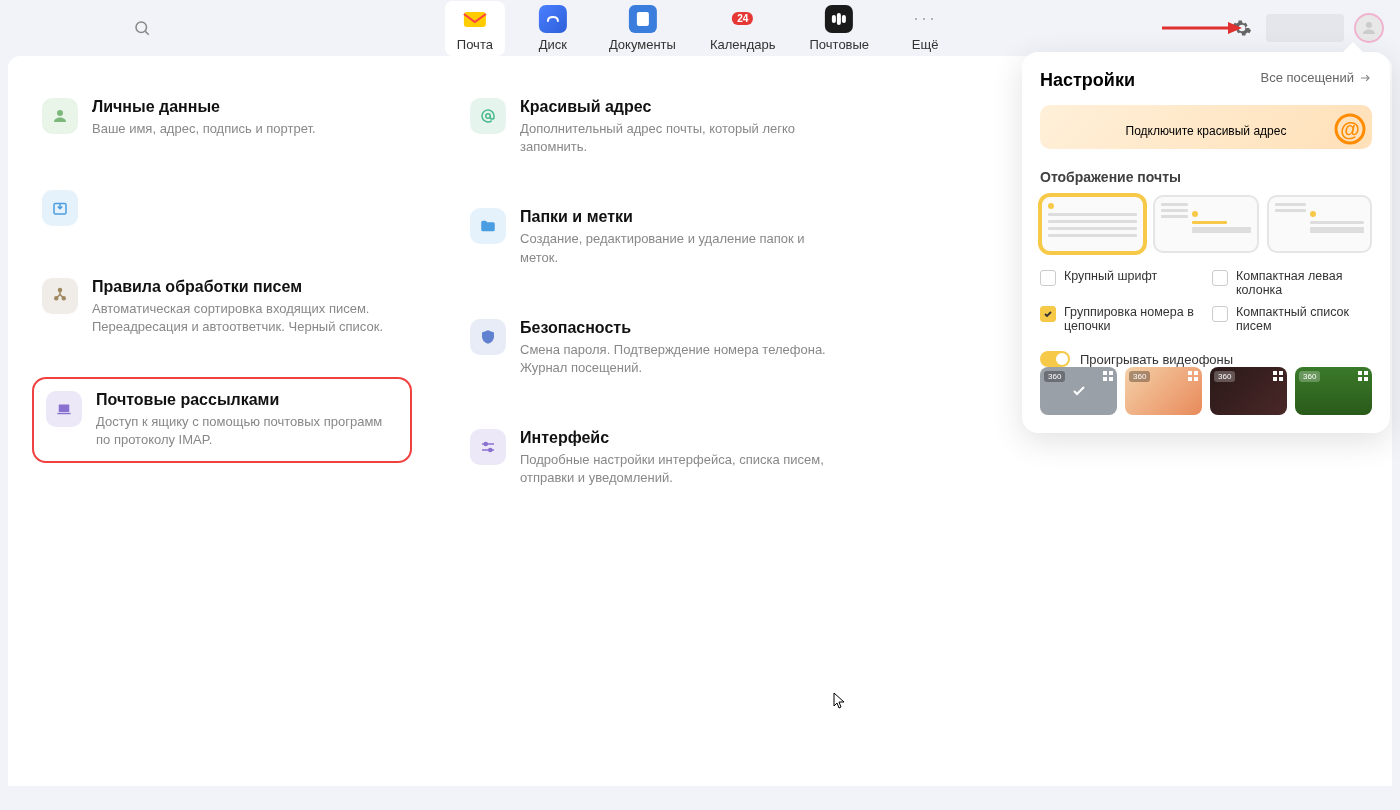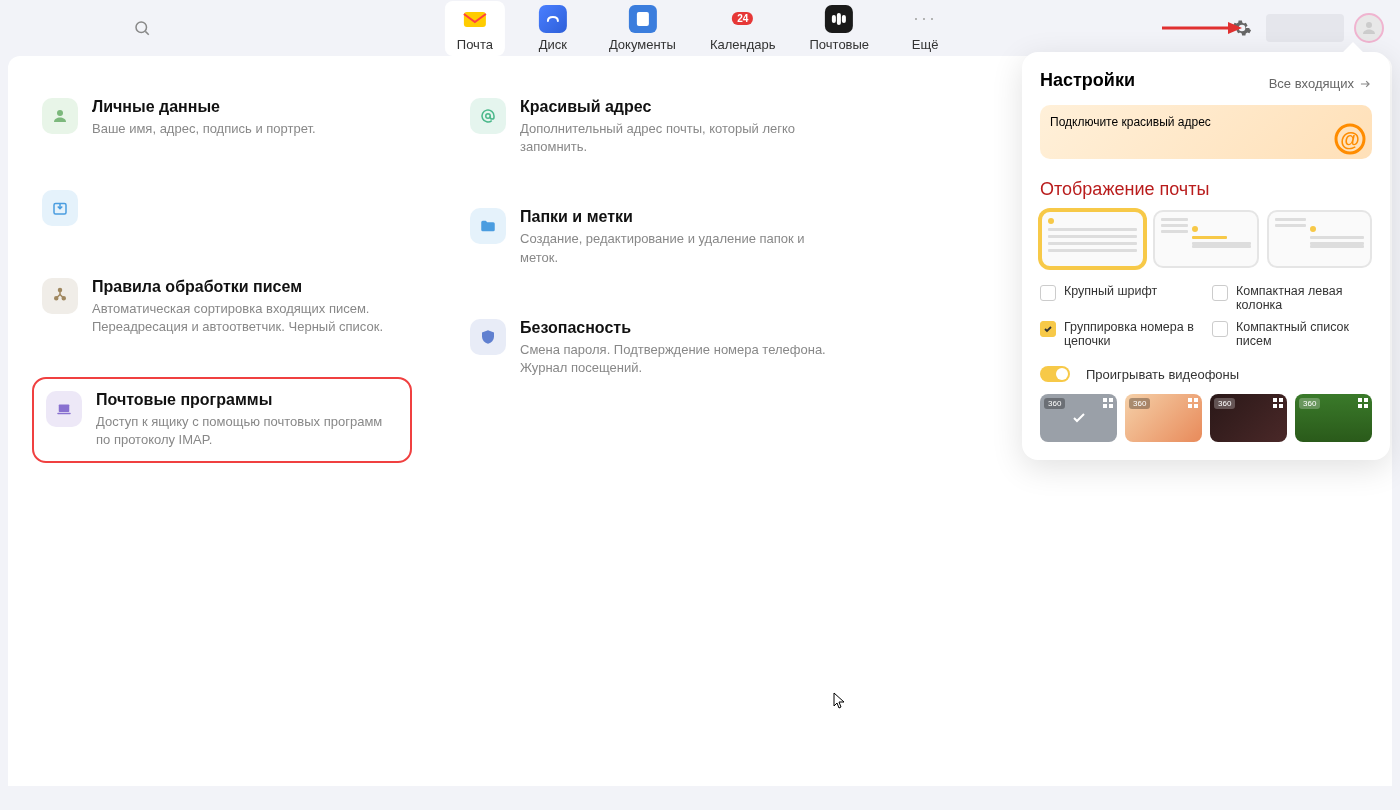--- a/index.html
+++ b/index.html
@@ -25,42 +25,42 @@
 .setting-item { display: flex; gap: 14px; margin-bottom: 32px; padding: 10px; border-radius: 12px; }
 .setting-item.highlighted { border: 2px solid #f04040; border-radius: 14px; padding: 12px; margin-top: -2px; }
 .setting-icon { width: 36px; height: 36px; border-radius: 10px; flex-shrink: 0; display: flex; align-items: center; justify-content: center; }
 .setting-text { flex: 1; }
 .setting-title { font-size: 16px; font-weight: 600; color: #111; margin-bottom: 4px; }
 .setting-desc { font-size: 13px; color: #888; line-height: 1.4; }
 
 
 .panel { position: absolute; top: 52px; right: 10px; width: 368px; background: #fff; border-radius: 16px; box-shadow: 0 8px 32px rgba(0,0,0,0.12); padding: 18px; }
 .panel::before { content:''; position:absolute; top:-7px; right:30px; width:14px; height:14px; background:#fff; transform:rotate(45deg); }
-.panel-header { display: flex; justify-content: space-between; align-items: flex-end; margin-bottom: 14px; }
+.panel-header { display: flex; justify-content: space-between; align-items: flex-start; margin-bottom: 14px; }
 .panel-title { font-size: 18px; font-weight: 600; }
 .panel-all { font-size: 13px; color: #666; cursor: pointer; display: flex; align-items: center; gap: 4px; }
 .promo-cards { display: flex; gap: 8px; margin-bottom: 20px; }
-.promo-card { flex: 1; height: 54px; border-radius: 10px; padding: 10px 10px; font-size: 12px; line-height: 1.3; position: relative; overflow: hidden; cursor: pointer; }
+.promo-card { flex: 1; height: 44px; border-radius: 10px; padding: 19px 10px; font-size: 12px; line-height: 1.3; position: relative; overflow: hidden; cursor: pointer; text-align: center; }
 .promo-card.orange { background: linear-gradient(135deg, #fff0d9, #ffe0b8); }
 .promo-card.blue { background: linear-gradient(135deg, #dce7f8, #c9dbf5); }
 .promo-deco { position:absolute; right:4px; bottom:2px; }
-.section-label { font-size: 18px; font-weight: 400; margin-bottom: 10px; color: #b91c1c; }
+.section-label { font-size: 14px; font-weight: 700; margin-bottom: 10px; color: #404040; }
 .layout-opts { display: flex; gap: 8px; margin-bottom: 16px; }
 .layout-opt { flex: 1; height: 58px; border: 2px solid #e5e5e5; border-radius: 10px; background: #fafafa; cursor: pointer; padding: 6px; }
 .layout-opt.selected { border-color: #f7c948; box-shadow: 0 0 0 2px #f7c948; }
 .layout-lines { display:flex; flex-direction:column; gap:4px; }
 .layout-line { height:3px; background:#ddd; border-radius:1px; }
 .layout-opt .ydot { width:6px; height:6px; background:#f7c948; border-radius:50%; display:inline-block; margin-right:4px; }
 .check-grid { display: grid; grid-template-columns: 1fr 1fr; gap: 8px 12px; margin-bottom: 18px; }
 .check-row { display: flex; align-items: flex-start; gap: 8px; font-size: 12.5px; color: #333; }
 .checkbox { width: 16px; height: 16px; border: 1.5px solid #ccc; border-radius: 3px; flex-shrink: 0; cursor: pointer; margin-top: 1px; display:flex; align-items:center; justify-content:center; }
 .checkbox.checked { background: #f7c948; border-color: #f7c948; }
 .theme-header { display: flex; justify-content: space-between; align-items: center; margin-bottom: 10px; }
 .theme-all { font-size: 12px; color: #888; cursor: pointer; }
-.toggle-row { display: flex; align-items: center; gap: 16px; margin-bottom: 12px; }
+.toggle-row { display: flex; align-items: center; gap: 10px; }
 .toggle { width: 30px; height: 16px; background: #f7c948; border-radius: 8px; position: relative; cursor: pointer; }
 .toggle::after { content:''; position:absolute; right:2px; top:2px; width:12px; height:12px; background:#fff; border-radius:50%; }
 .toggle-label { font-size: 13px; color: #333; }
 .themes { display: flex; gap: 8px; }
 .theme { flex: 1; height: 48px; border-radius: 8px; position: relative; cursor: pointer; display:flex; align-items:center; justify-content:center; }
 .theme-badge { position:absolute; top:4px; left:4px; font-size:8px; background:rgba(0,0,0,0.3); color:#fff; padding:1px 4px; border-radius:3px; }
 .theme-vid { position:absolute; top:4px; right:4px; }
 
 
 .arrow1 { position:absolute; top:18px; right:158px; }
@@ -183,21 +183,21 @@
       </div>
     </div>
     <div class="setting-item highlighted">
       <div class="setting-icon" style="background:#ede8f7;">
         <svg width="18" height="18" viewBox="0 0 24 24" fill="#8870d0">
             <rect x="5" y="6" width="14" height="10" rx="1"></rect>
             <rect x="3" y="17" width="18" height="2" rx="1"></rect>
           </svg>
       </div>
       <div class="setting-text">
-        <div class="setting-title">Почтовые программы</div>
+        <div class="setting-title">Почтовые рассылками</div>
         <div class="setting-desc">Доступ к ящику с помощью почтовых программ по протоколу IMAP.</div>
       </div>
     </div>
   </div>
 
   <div class="col">
     <div class="setting-item">
       <div class="setting-icon" style="background:#e5f5ee;">
         <svg width="18" height="18" viewBox="0 0 24 24" fill="none" stroke="#4ab88a" stroke-width="2">
             <circle cx="12" cy="12" r="3"></circle>
@@ -224,28 +224,42 @@
       <div class="setting-icon" style="background:#e8ecf7;">
         <svg width="18" height="18" viewBox="0 0 24 24" fill="#6080d0">
             <path d="M12 3l8 3v5c0 5-3.5 9-8 10-4.5-1-8-5-8-10V6z"></path>
           </svg>
       </div>
       <div class="setting-text">
         <div class="setting-title">Безопасность</div>
         <div class="setting-desc">Смена пароля. Подтверждение номера телефона. Журнал посещений.</div>
       </div>
     </div>
+    <div class="setting-item">
+      <div class="setting-icon" style="background:#ede8f7;">
+        <svg width="18" height="18" viewBox="0 0 24 24" fill="none" stroke="#8870d0" stroke-width="2">
+            <line x1="4" y1="8" x2="20" y2="8"></line>
+            <line x1="4" y1="16" x2="20" y2="16"></line>
+            <circle cx="9" cy="8" r="2" fill="#8870d0"></circle>
+            <circle cx="15" cy="16" r="2" fill="#8870d0"></circle>
+          </svg>
+      </div>
+      <div class="setting-text">
+        <div class="setting-title">Интерфейс</div>
+        <div class="setting-desc">Подробные настройки интерфейса, списка писем, отправки и уведомлений.</div>
+      </div>
+    </div>
   </div>
 </div>
 
 <div class="panel">
   <div class="panel-header">
     <div class="panel-title">Настройки</div>
     <div class="panel-all">
-      <span>Все входящих</span>
+      <span>Все посещений</span>
       <svg width="14" height="14" viewBox="0 0 24 24" fill="none" stroke="#888" stroke-width="2">
           <path d="M5 12h14m-5-5l5 5-5 5"></path>
         </svg>
     </div>
   </div>
   <div class="promo-cards">
     <div class="promo-card orange">
       <span>Подключите красивый адрес</span>
       <svg class="promo-deco" width="36" height="36" viewBox="0 0 36 36">
           <circle cx="18" cy="18" r="14" fill="none" stroke="#ff8c00" stroke-width="3"></circle>

